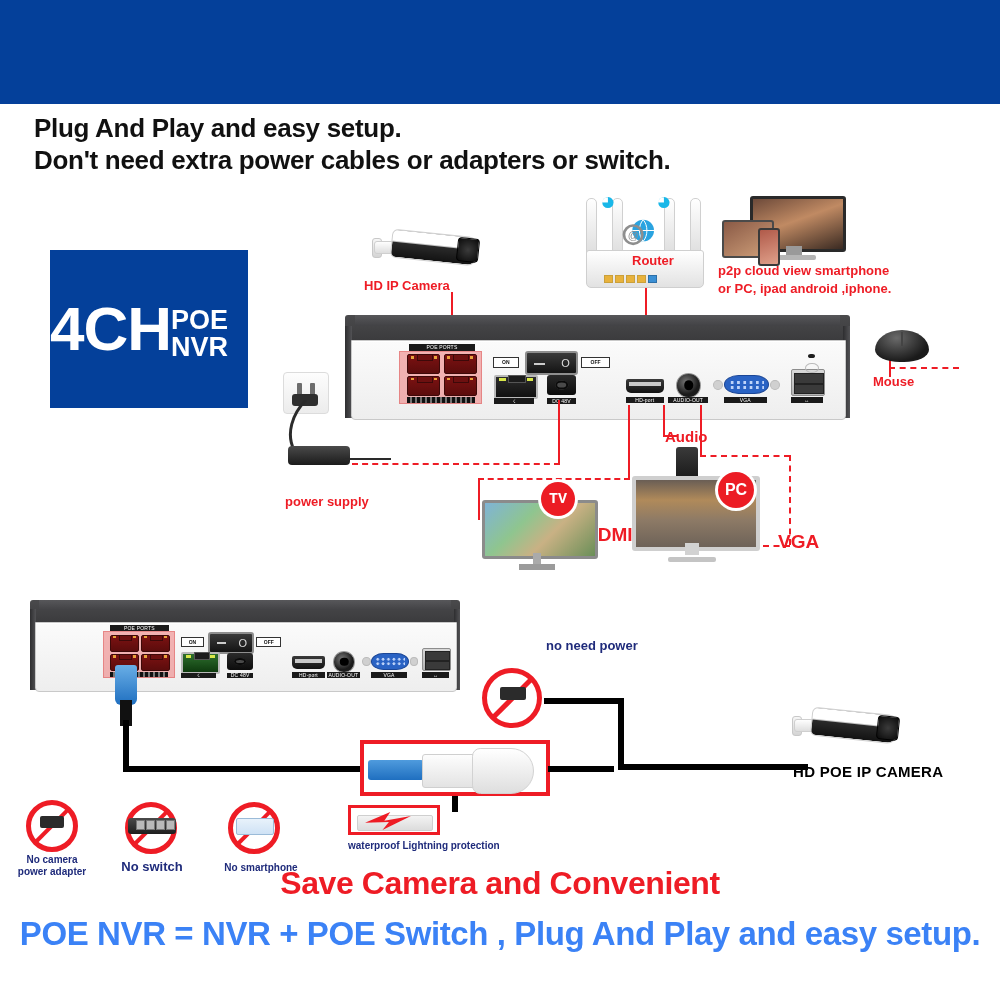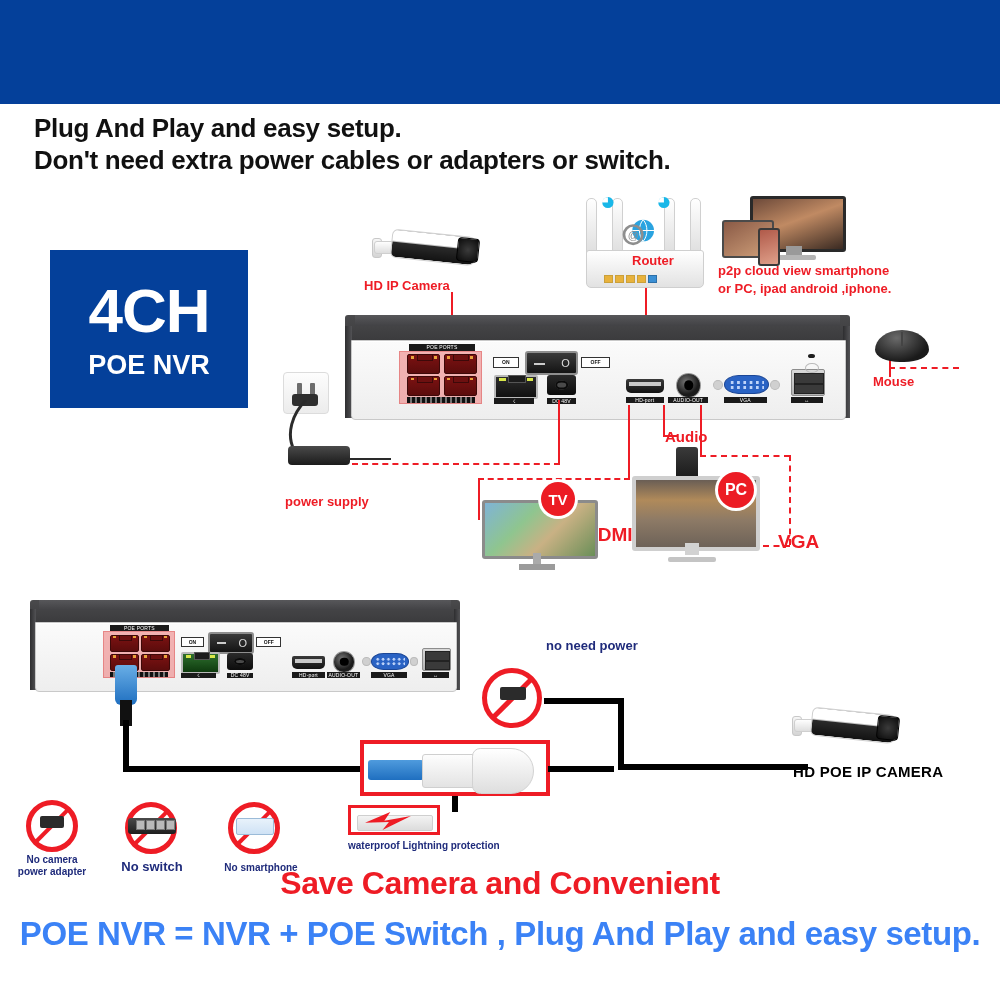--- a/index.html
+++ b/index.html
@@ -30,21 +30,21 @@
   #intro{
     left:34px;top:113px;width:900px;
     color:#111;font-size:26px;font-weight:bold;line-height:1.22;letter-spacing:-0.3px;
   }
   #intro div{white-space:nowrap;}
 
   
   #badge{
     left:50px;top:250px;width:198px;height:158px;
     background:#04409a;
-    display:flex;flex-direction:column;align-items:center;justify-content:center;
+    display:flex;flex-direction:row;align-items:center;justify-content:center;
   }
   #badge-main{color:#fff;font-size:62px;font-weight:bold;line-height:1;letter-spacing:-1px;}
   #badge-sub{color:#fff;font-size:27px;font-weight:bold;line-height:1;margin-top:10px;letter-spacing:0px;}
 
   
   .lbl-red{color:#ee1c25;font-weight:bold;font-size:13px;white-space:nowrap;}
   .lbl-red-lg{color:#ee1c25;font-weight:bold;font-size:19px;white-space:nowrap;}
   .lbl-blue{color:#1f2b7b;font-weight:bold;font-size:13px;white-space:nowrap;}
   .lbl-blue-sm{color:#1f2b7b;font-weight:bold;font-size:10px;white-space:nowrap;text-align:center;line-height:1.15;}
   .lbl-black{color:#000;font-weight:bold;font-size:15px;white-space:nowrap;letter-spacing:.3px;}
@@ -378,21 +378,21 @@
 <div class="abs dash-h" style="left:700px;top:455px;width:90px;"></div>
 <div class="abs dash-v" style="left:789px;top:455px;height:90px;"></div>
 <div class="abs dash-h" style="left:700px;top:545px;width:90px;"></div>
 <div class="abs lbl-red-lg" style="left:778px;top:531px;">VGA</div>
 
 <div class="tv abs" style="left:482px;top:500px;width:110px;height:70px;">
   <div class="screen"></div>
   <div class="neck"></div>
   <div class="stand"></div>
 </div>
-<div class="badge-circle abs" style="left:541px;top:482px;width:34px;height:34px;font-size:15px;">TV</div>
+<div class="badge-circle abs" style="left:541px;top:482px;width:34px;height:34px;font-size:15px;font-family:Liberation Mono, monospace;">TV</div>
 
 <div class="monitor abs" style="left:632px;top:476px;width:120px;height:86px;">
   <div class="screen"></div>
   <div class="neck"></div>
   <div class="foot"></div>
 </div>
 <div class="badge-circle abs" style="left:718px;top:472px;width:36px;height:36px;font-size:16px;">PC</div>
 
 <div class="nvr" style="left:30px;top:600px;width:430px;height:92px;">
   <div class="top"></div>

